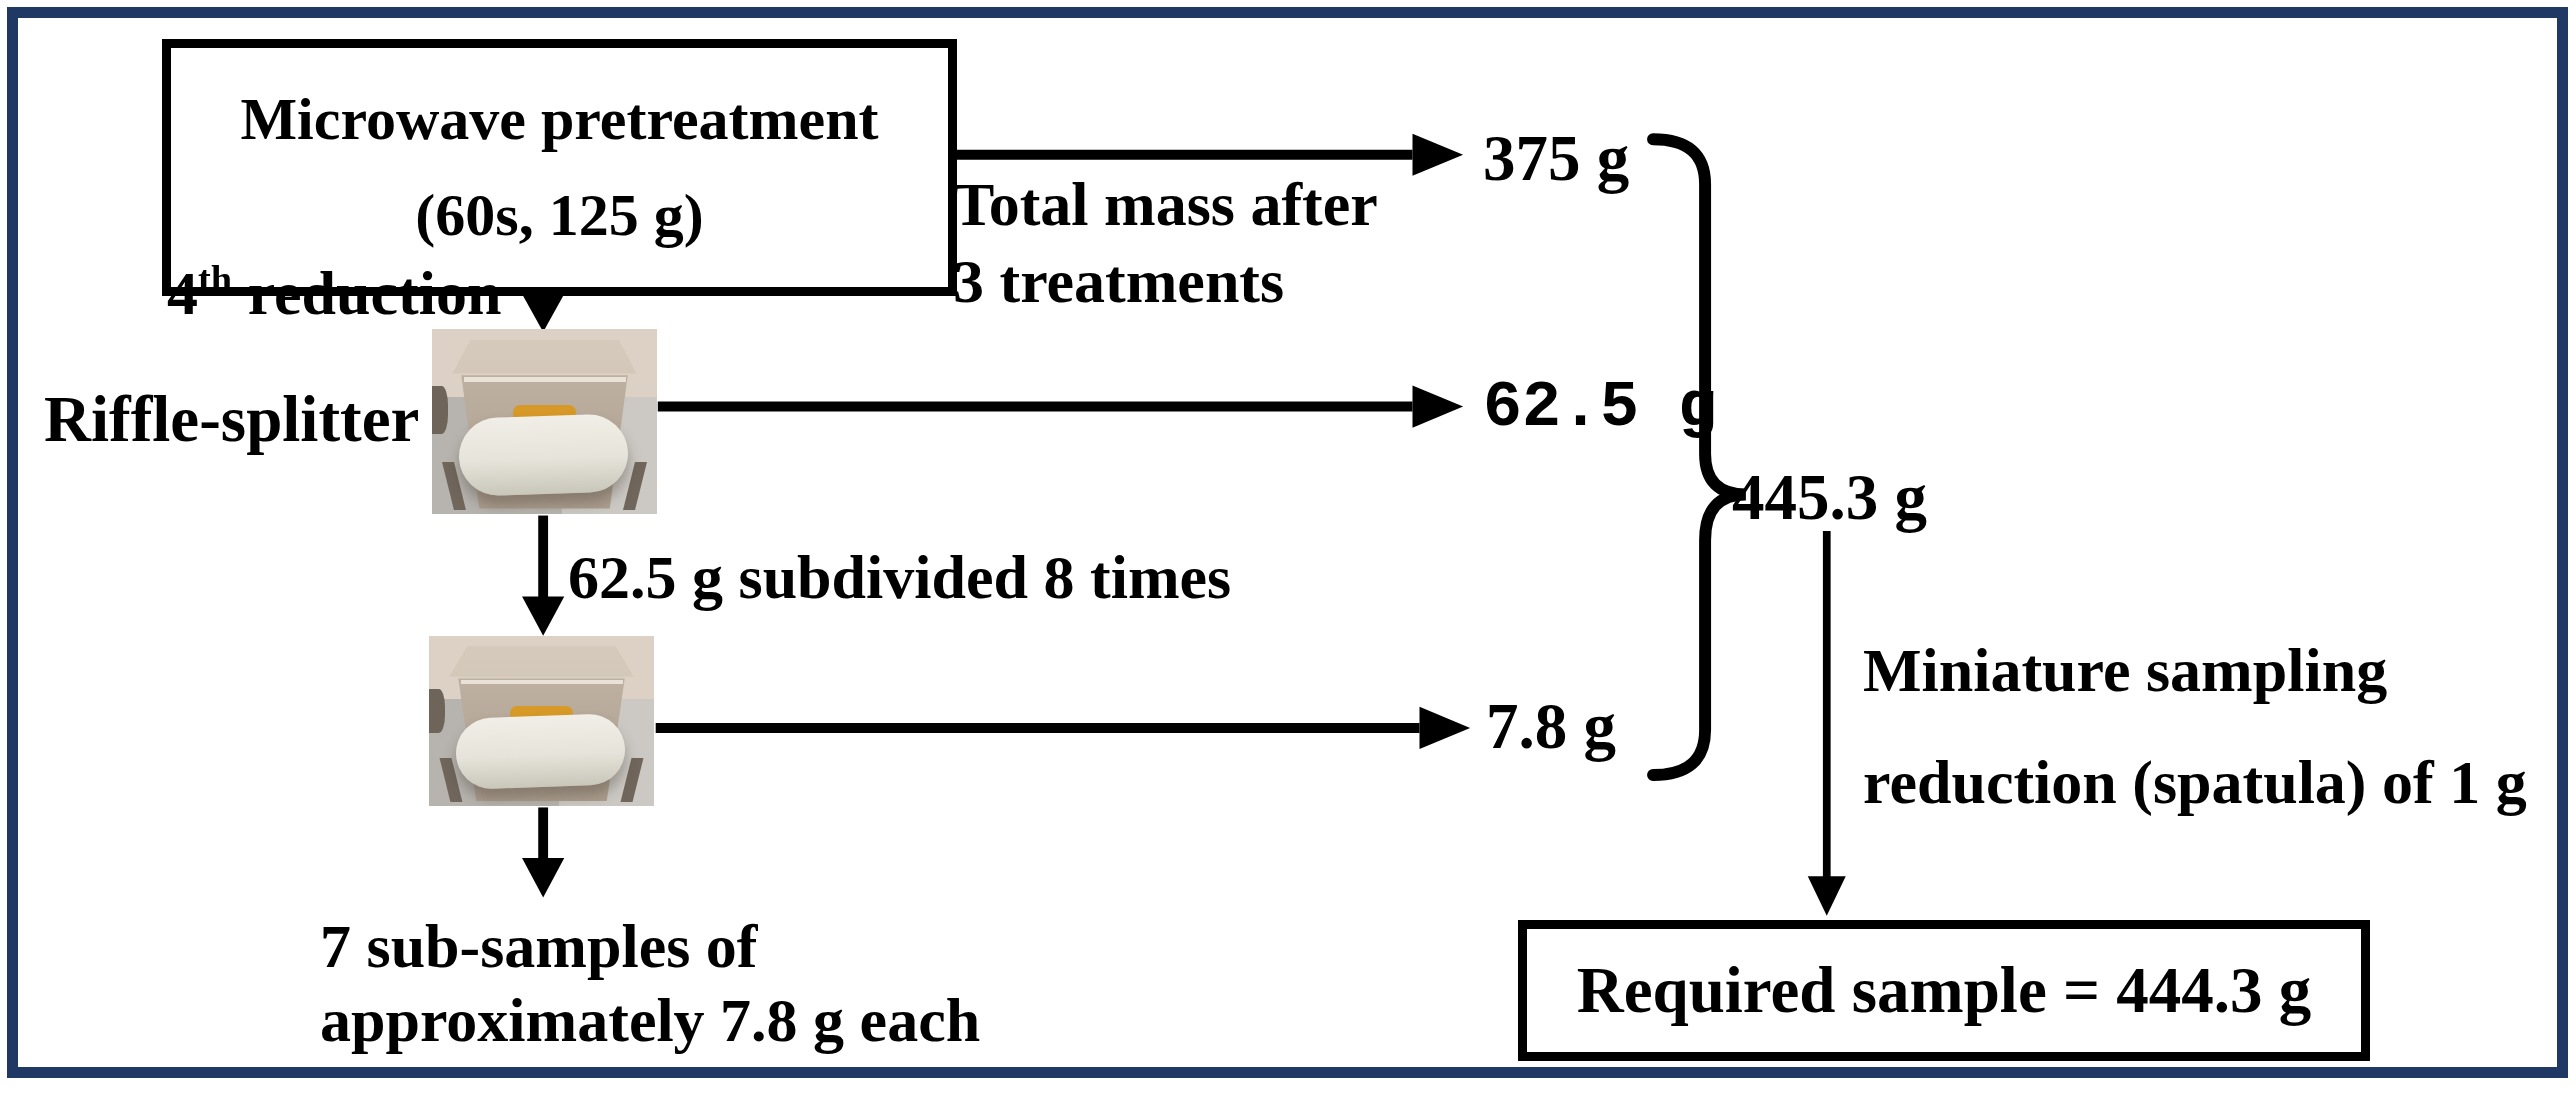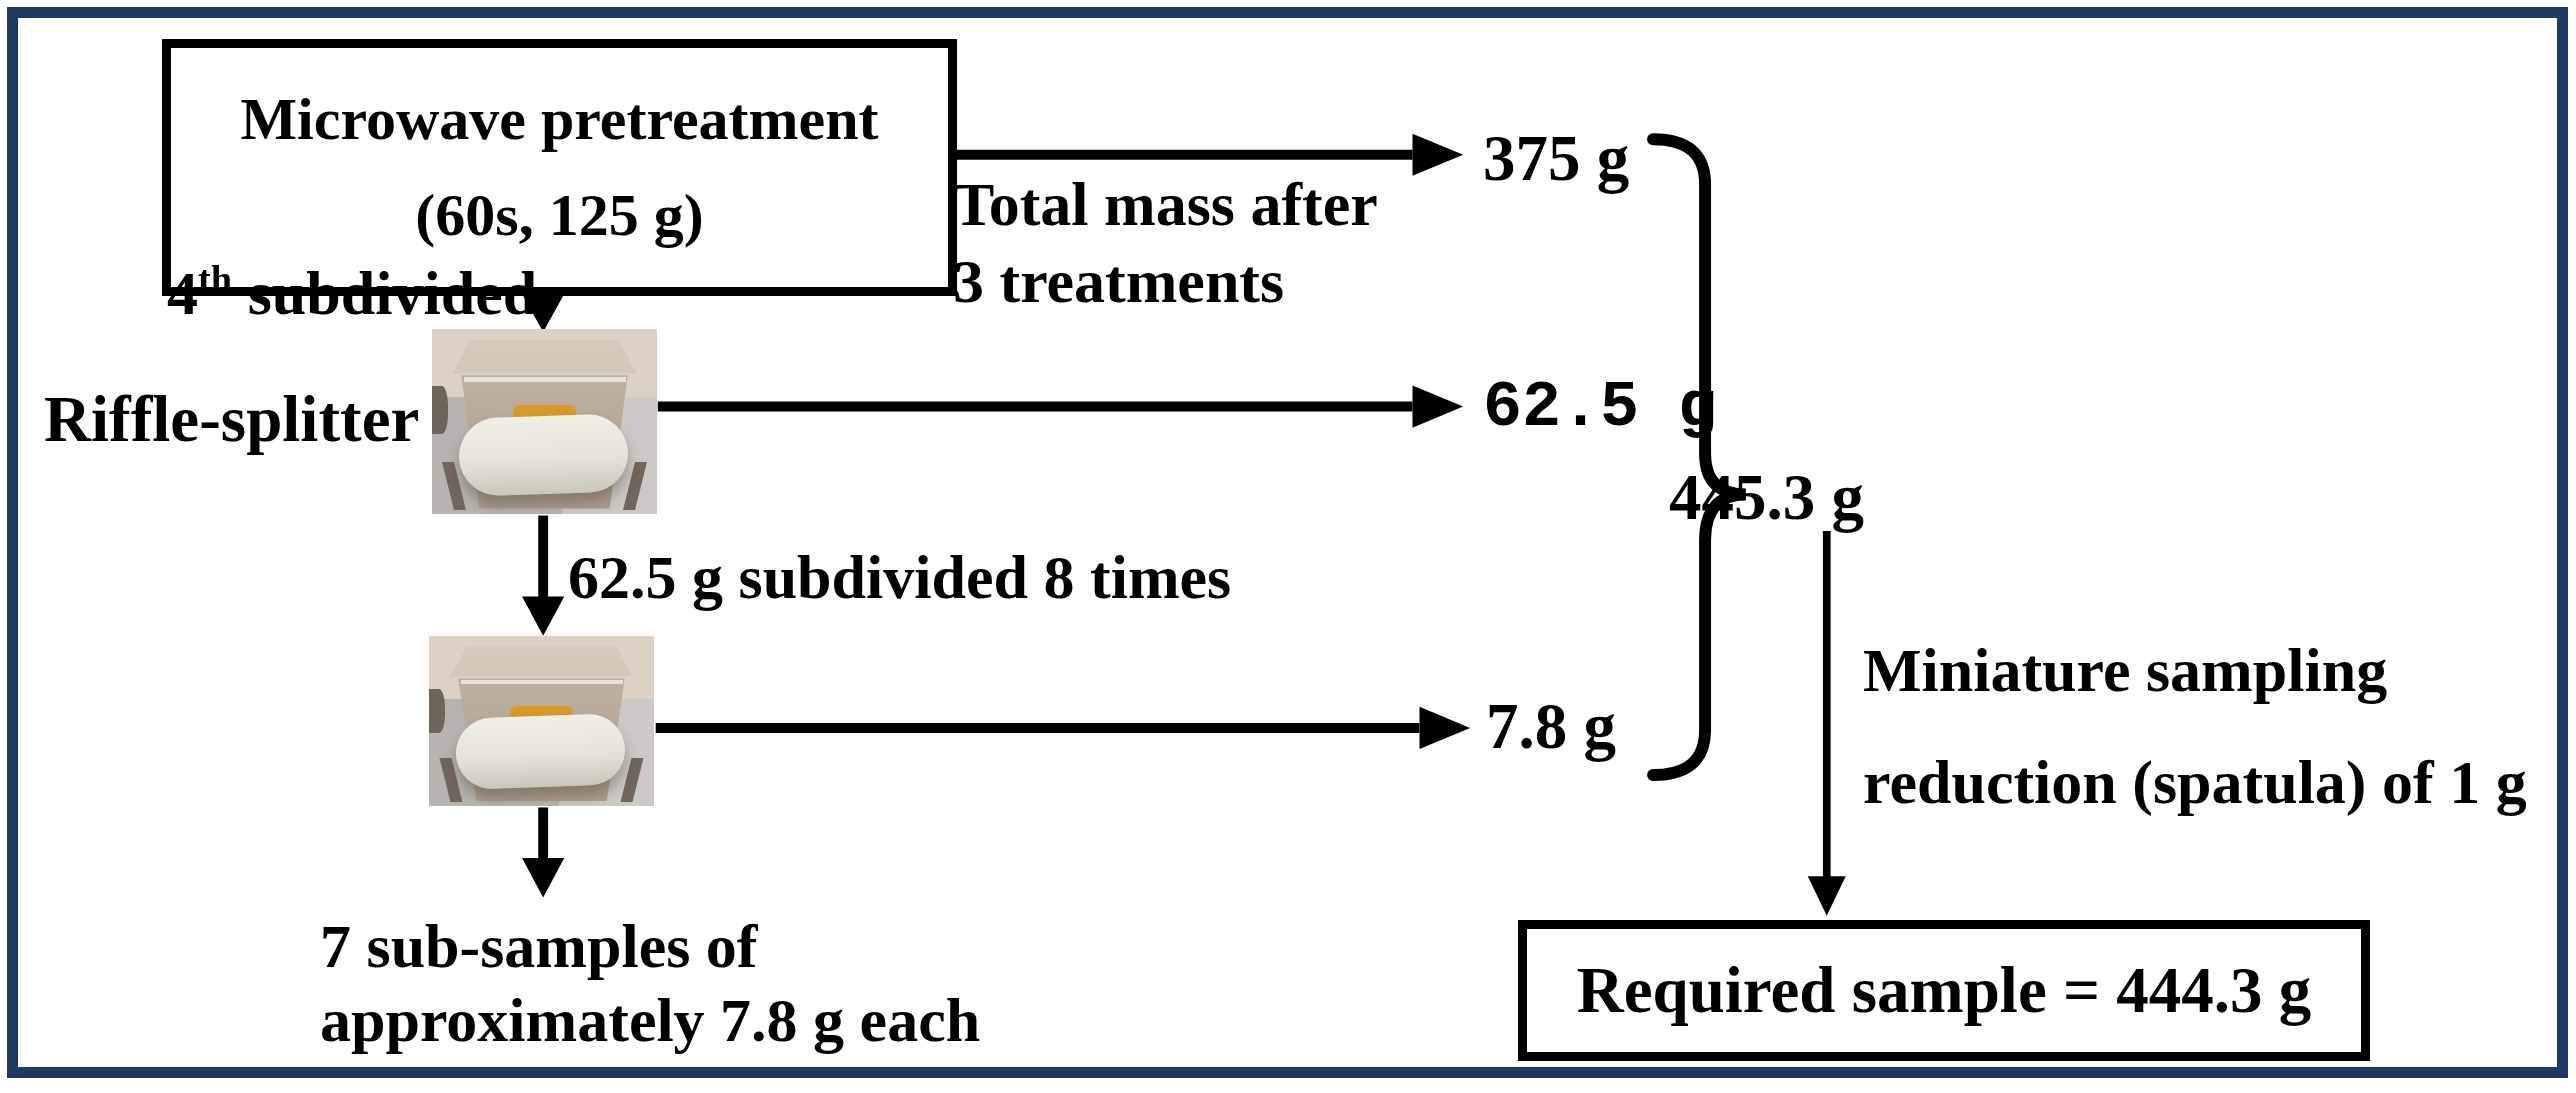--- a/index.html
+++ b/index.html
@@ -83,21 +83,21 @@
   </svg>
 
   <div class="frame"></div>
 
   <div class="node-box fs86" style="left:162px; top:39px; width:777px; height:239px;">
     <div style="margin-bottom:27px;">Microwave pretreatment</div>
     <div>(60s, 125 g)</div>
   </div>
 
   <div class="lbl fs88" style="left:167px; top:293px;">
-    <span>4</span><sup>th</sup><span> subdivided</span>
+    <span>4</span><sup>th</sup><span> reduction</span>
   </div>
 
   <div class="lbl fs88" style="left:953px; top:204px;">Total mass after</div>
   <div class="lbl fs88" style="left:953px; top:281px;">3 treatments</div>
 
   <div class="lbl fs92" style="left:1483px; top:158px;">375 g</div>
 
   <div class="lbl fs92" style="left:44px; top:419px;">Riffle-splitter</div>
 
   <div class="photo" style="left:432px; top:329px; width:225px; height:185px;">
@@ -128,21 +128,21 @@
     <div class="seam"></div>
     <div class="sticker"></div>
     <div class="roll"></div>
   </div>
 
   <div class="lbl fs92" style="left:1486px; top:726px;">7.8 g</div>
 
   <div class="lbl fs88" style="left:320px; top:946px;">7 sub-samples of</div>
   <div class="lbl fs88" style="left:320px; top:1020px;">approximately 7.8 g each</div>
 
-  <div class="lbl fs92" style="left:1669px; top:497px;">445.3 g</div>
+  <div class="lbl fs92" style="left:1732px; top:497px;">445.3 g</div>
 
   <div class="lbl fs88" style="left:1863px; top:670px;">Miniature sampling</div>
   <div class="lbl fs88" style="left:1863px; top:782px;">reduction (spatula) of 1 g</div>
 
   <div class="node-box fs92" style="left:1518px; top:920px; width:834px; height:123px;">
     <div>Required sample = 444.3 g</div>
   </div>
 
 </div>
 

